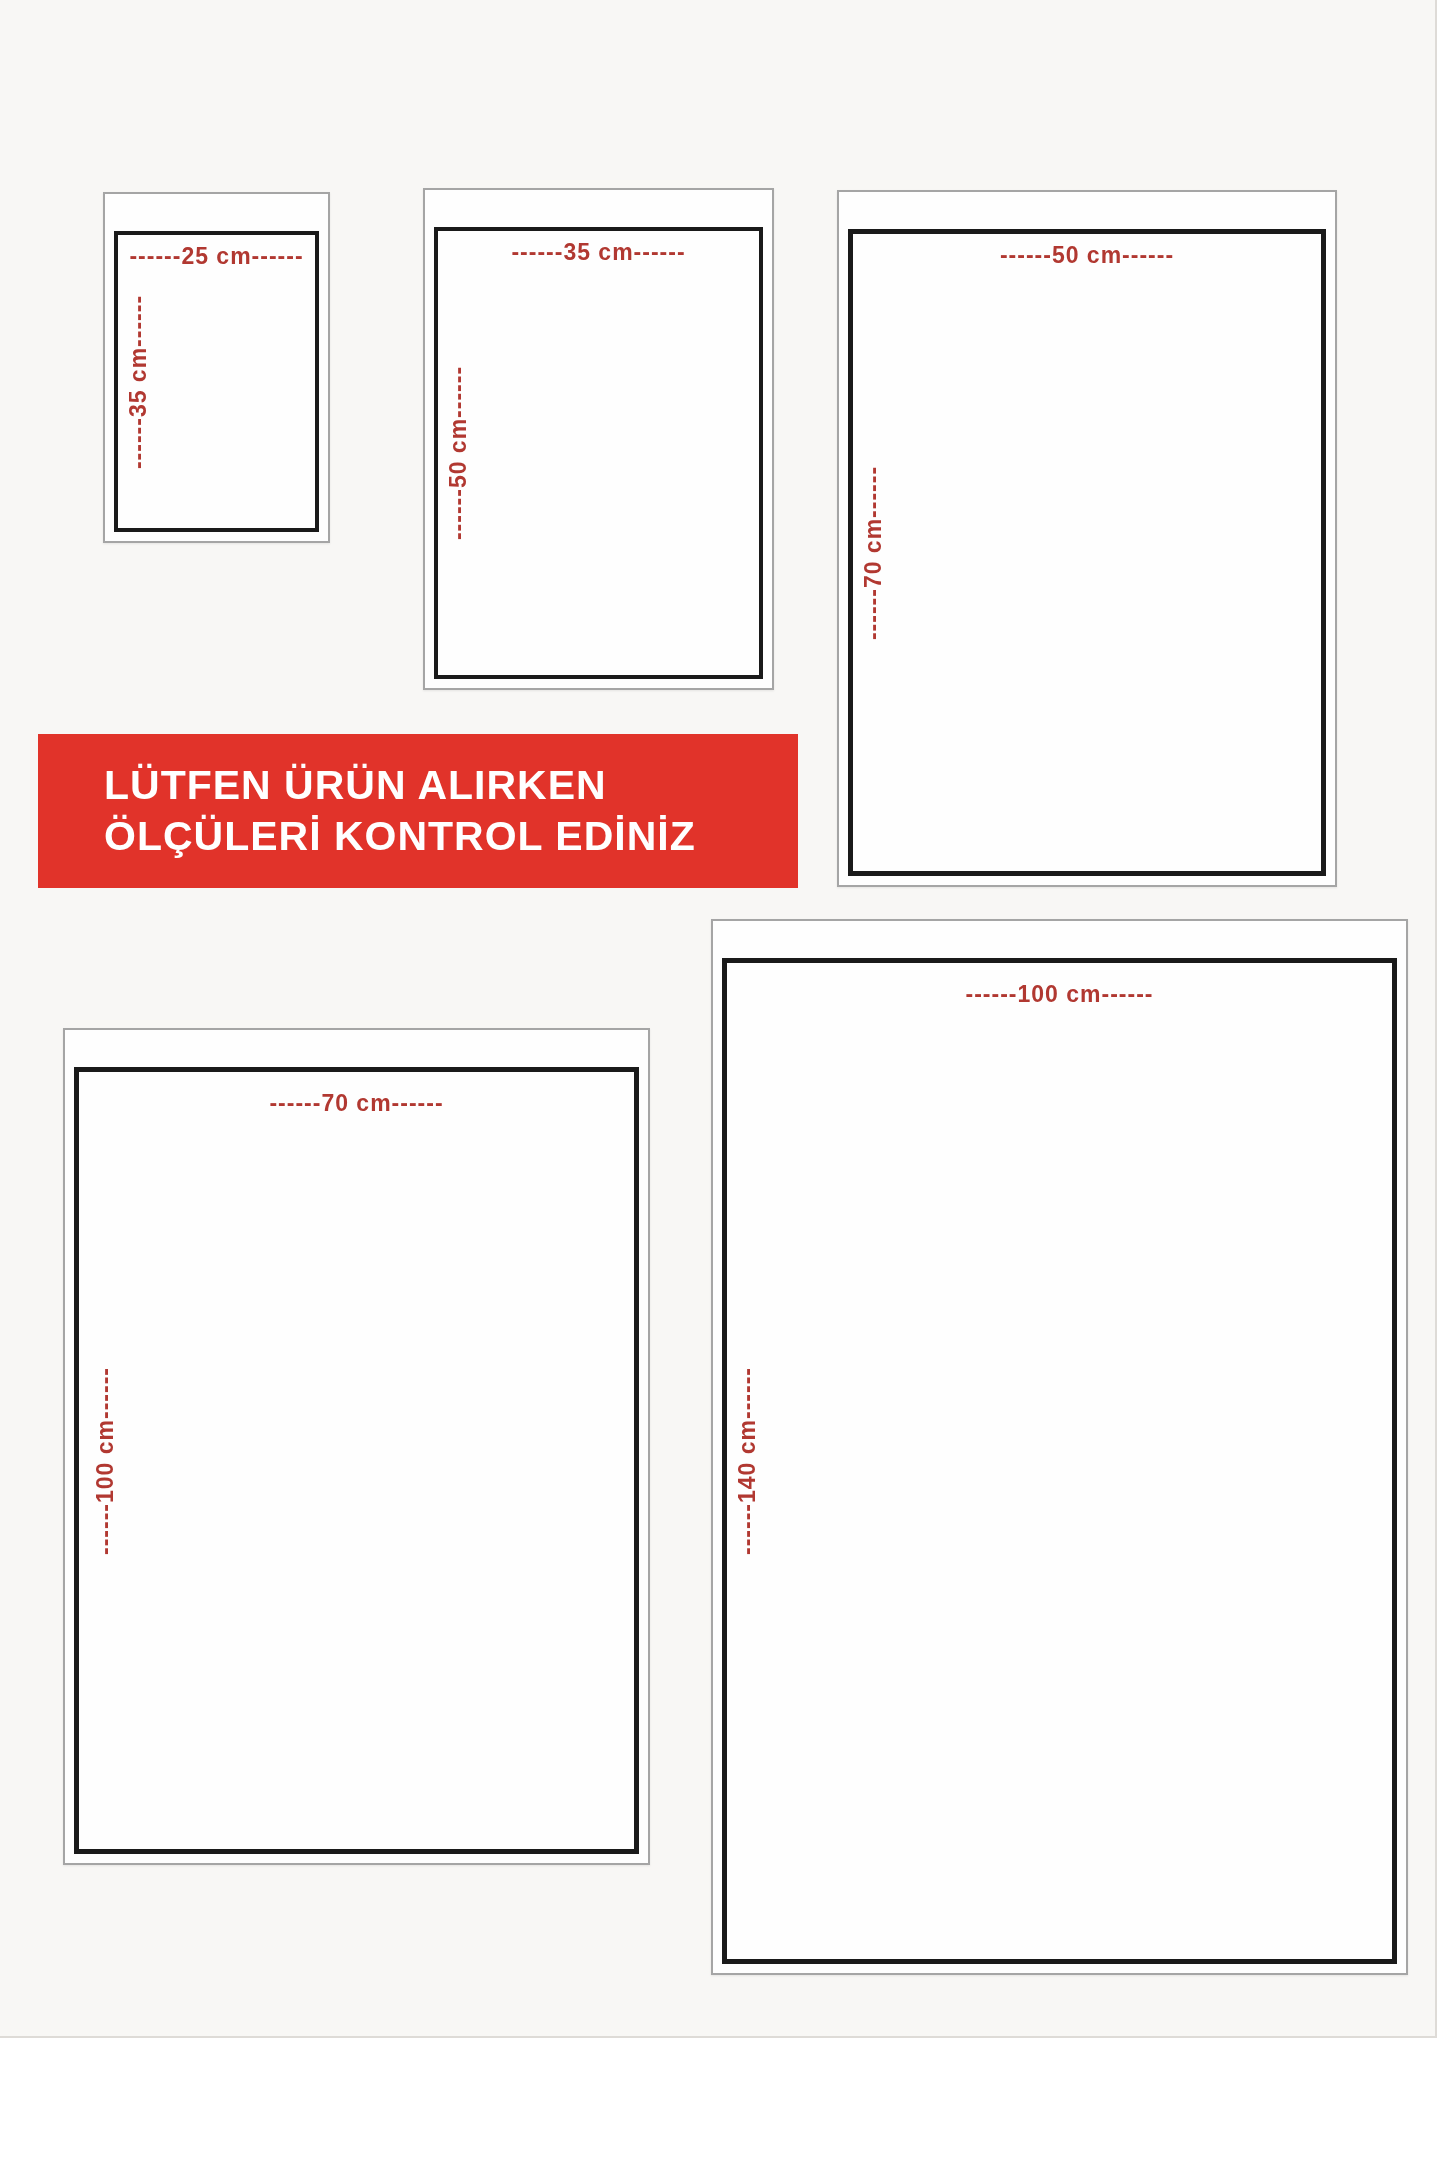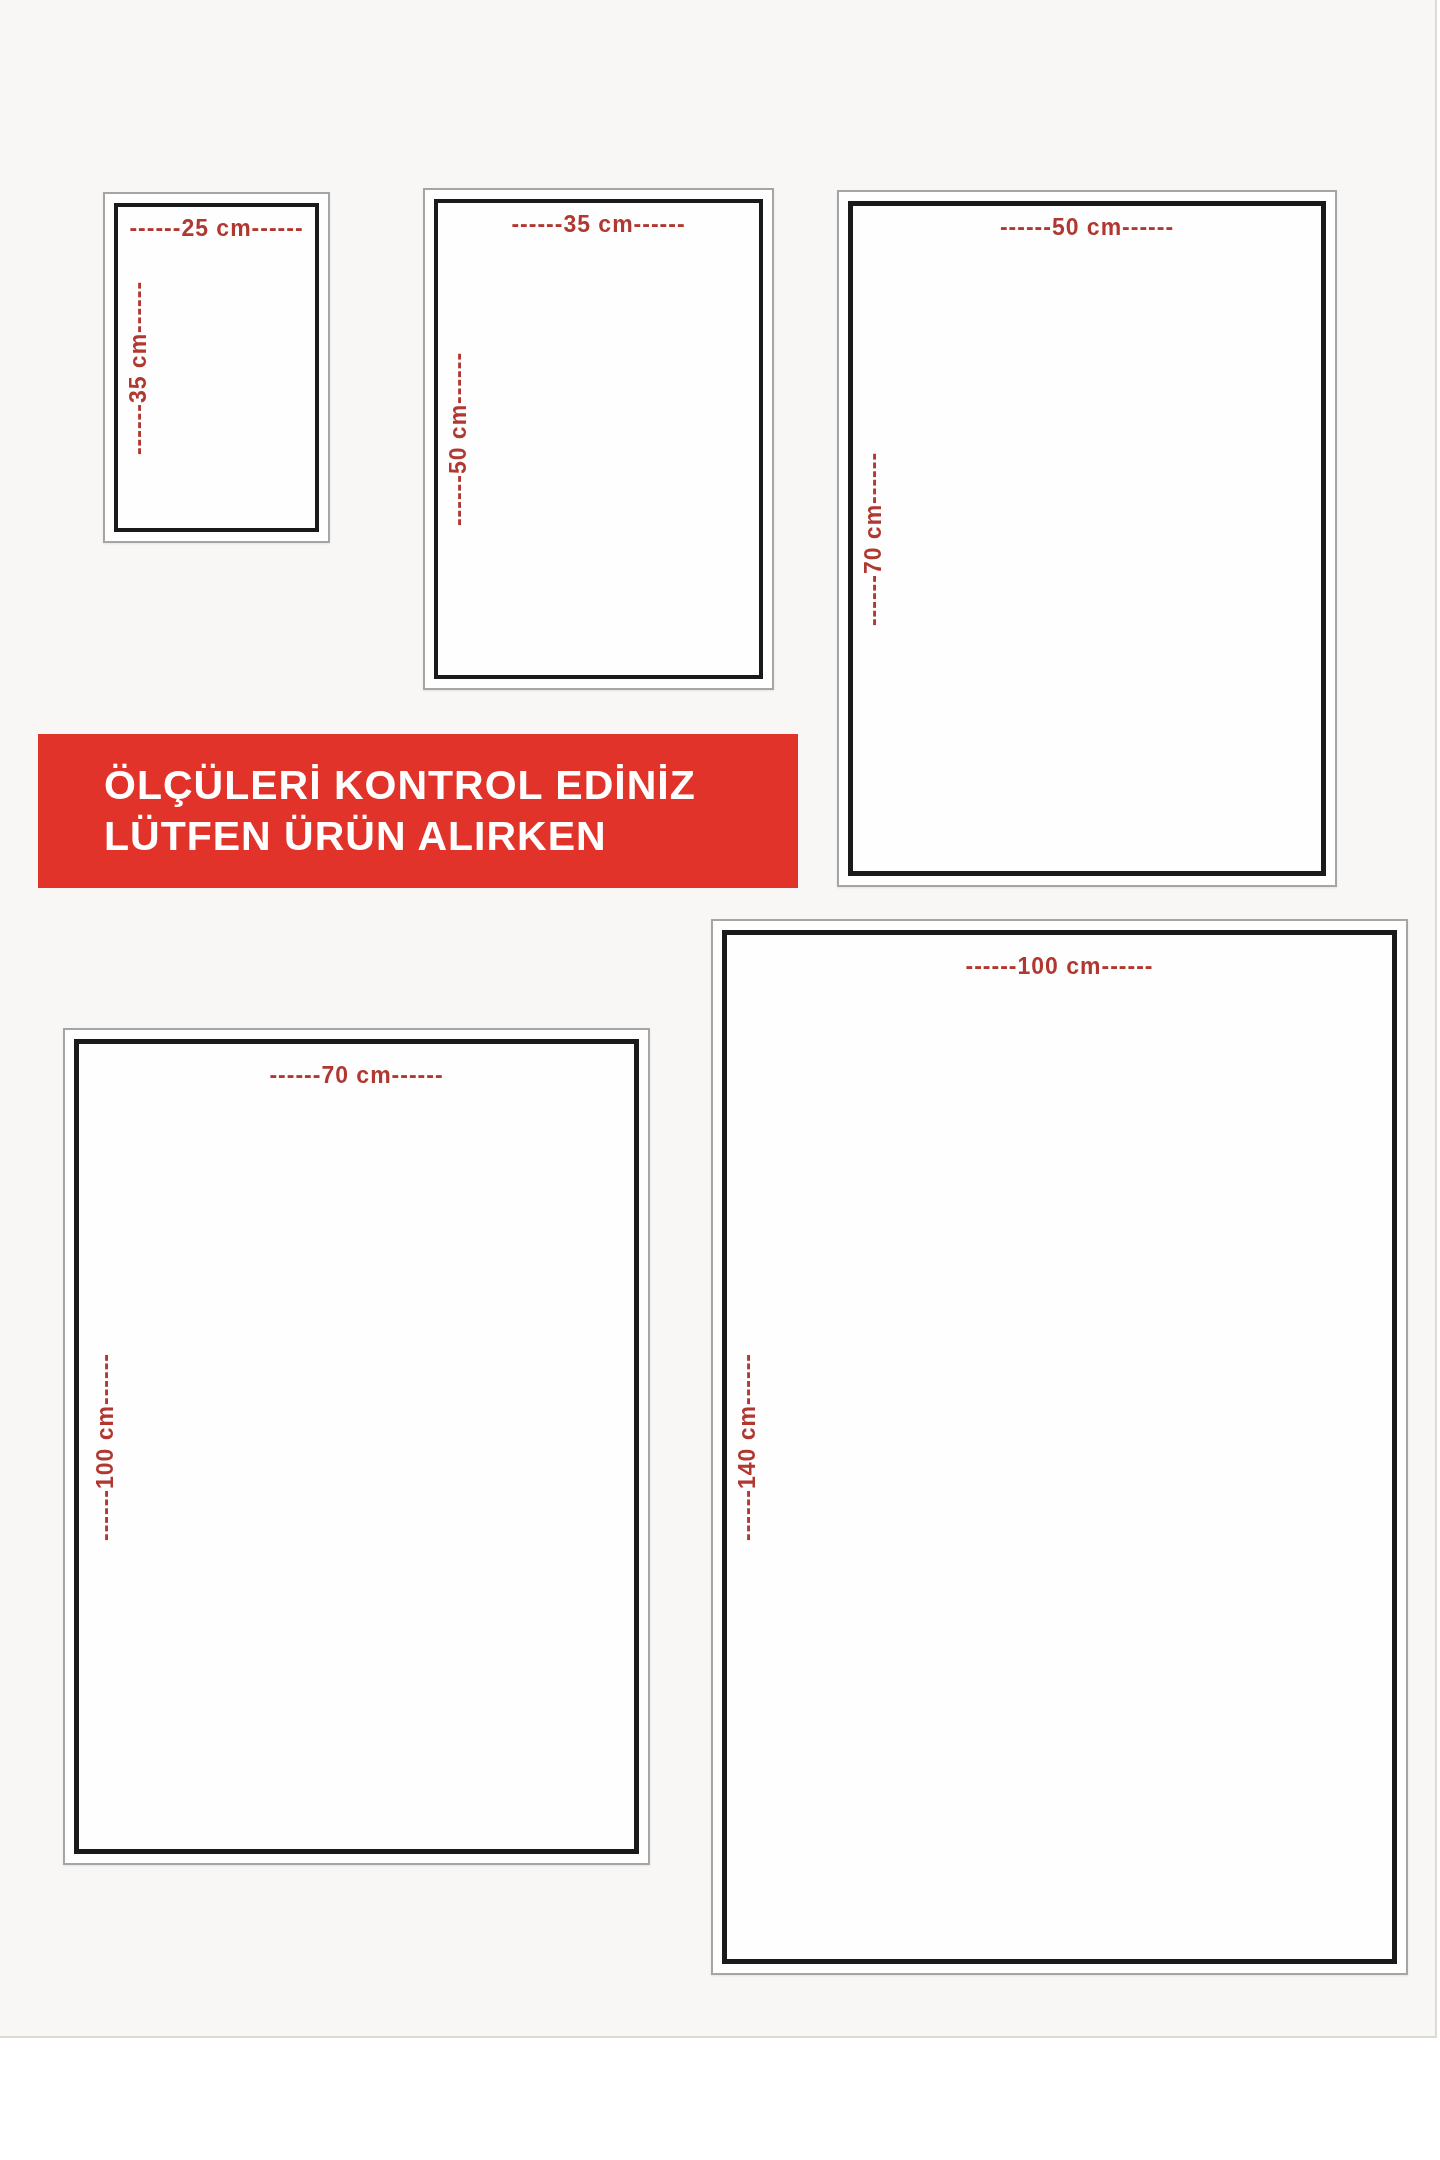--- a/index.html
+++ b/index.html
@@ -34,20 +34,21 @@
     border:2px solid var(--frame-border);
     box-sizing:border-box;
     box-shadow:0 1px 2px rgba(0,0,0,0.08);
   }
   
   .size-box .inner{
     position:absolute;
     inset:9px;
     border:5px solid var(--box-border);
     box-sizing:border-box;
+    margin-top:28px;
   }
   .r1 .inner,.r2 .inner{border-width:4px;}
   .wlabel{
     position:absolute;
     top:8px;left:50%;
     transform:translateX(-50%);
     white-space:nowrap;
     color:var(--dim-text);
     font-weight:bold;
     font-size:23px;
@@ -121,17 +122,17 @@
   </div>
 
   <div class="size-box r5">
     <div class="inner">
       <div class="wlabel">------100 cm------</div>
       <div class="hlabel">------140 cm------</div>
     </div>
   </div>
 
   <div class="banner">
+    <div>LÜTFEN ÜRÜN ALIRKEN</div>
     <div>ÖLÇÜLERİ KONTROL EDİNİZ</div>
-    <div>LÜTFEN ÜRÜN ALIRKEN</div>
   </div>
 
 </div>
 
 </body></html>

